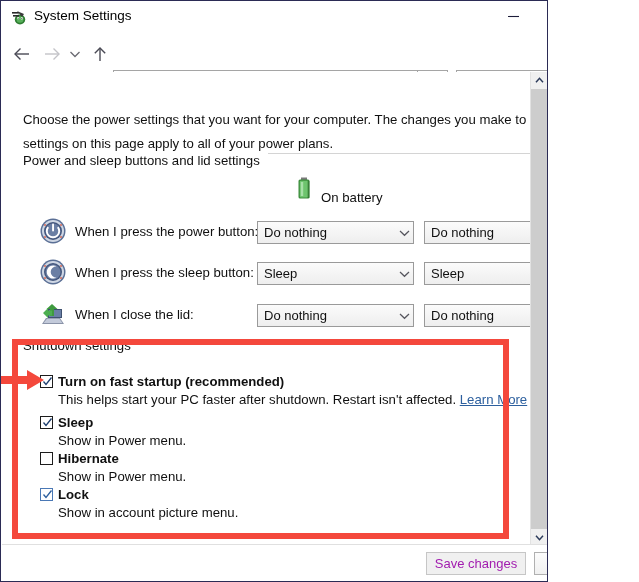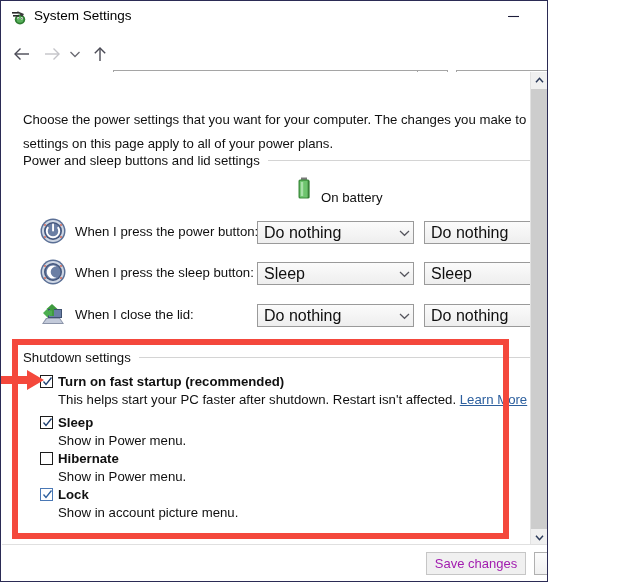--- a/index.html
+++ b/index.html
@@ -121,33 +121,33 @@
   #page-desc {
     position: absolute; left: 21px; top: 36px;
     width: 562px;
     font-size: 13.2px; color: #101010;
     line-height: 24px;
   }
 
   
   .section-head {
     position: absolute; left: 21px;
-    display: flex; align-items: center;
+    display: flex; align-items: flex-start;
     width: 570px;
   }
   .section-head .lbl {
     font-size: 13.2px; color: #101010;
     white-space: nowrap; padding-right: 8px;
   }
   .section-head .rule {
     flex: 1 1 auto; height: 1px;
     background: #d4d4d4;
   }
   #sec-power { top: 81px; }
-  #sec-shutdown { top: 278px; width: 550px; }
+  #sec-shutdown { top: 266px; width: 550px; flex-direction: column; }
 
   
   .colhead {
     position: absolute;
     display: flex; align-items: flex-end;
   }
   #colhead-battery { left: 294px; top: 105px; }
   #colhead-plugged { left: 443px; top: 105px; }
   .colhead .lbl {
     font-size: 13.2px; color: #101010;
@@ -176,21 +176,21 @@
     position: absolute; top: 8px;
     height: 23px;
     border: 1px solid #9a9a9a;
     background: linear-gradient(#fbfbfb, #eeeeee);
     display: flex; align-items: center;
     cursor: default;
   }
   .combo.c1 { left: 255px; width: 157px; }
   .combo.c2 { left: 422px; width: 153px; }
   .combo .val {
-    font-size: 16px; color: #101010;
+    font-size: 13px; color: #101010;
     margin-left: 6px; white-space: nowrap;
     flex: 1 1 auto; overflow: hidden;
   }
   .combo .arrow {
     width: 18px; flex: 0 0 auto;
     display: flex; align-items: center; justify-content: center;
   }
 
   
   .cbrow { position: absolute; left: 38px; }

